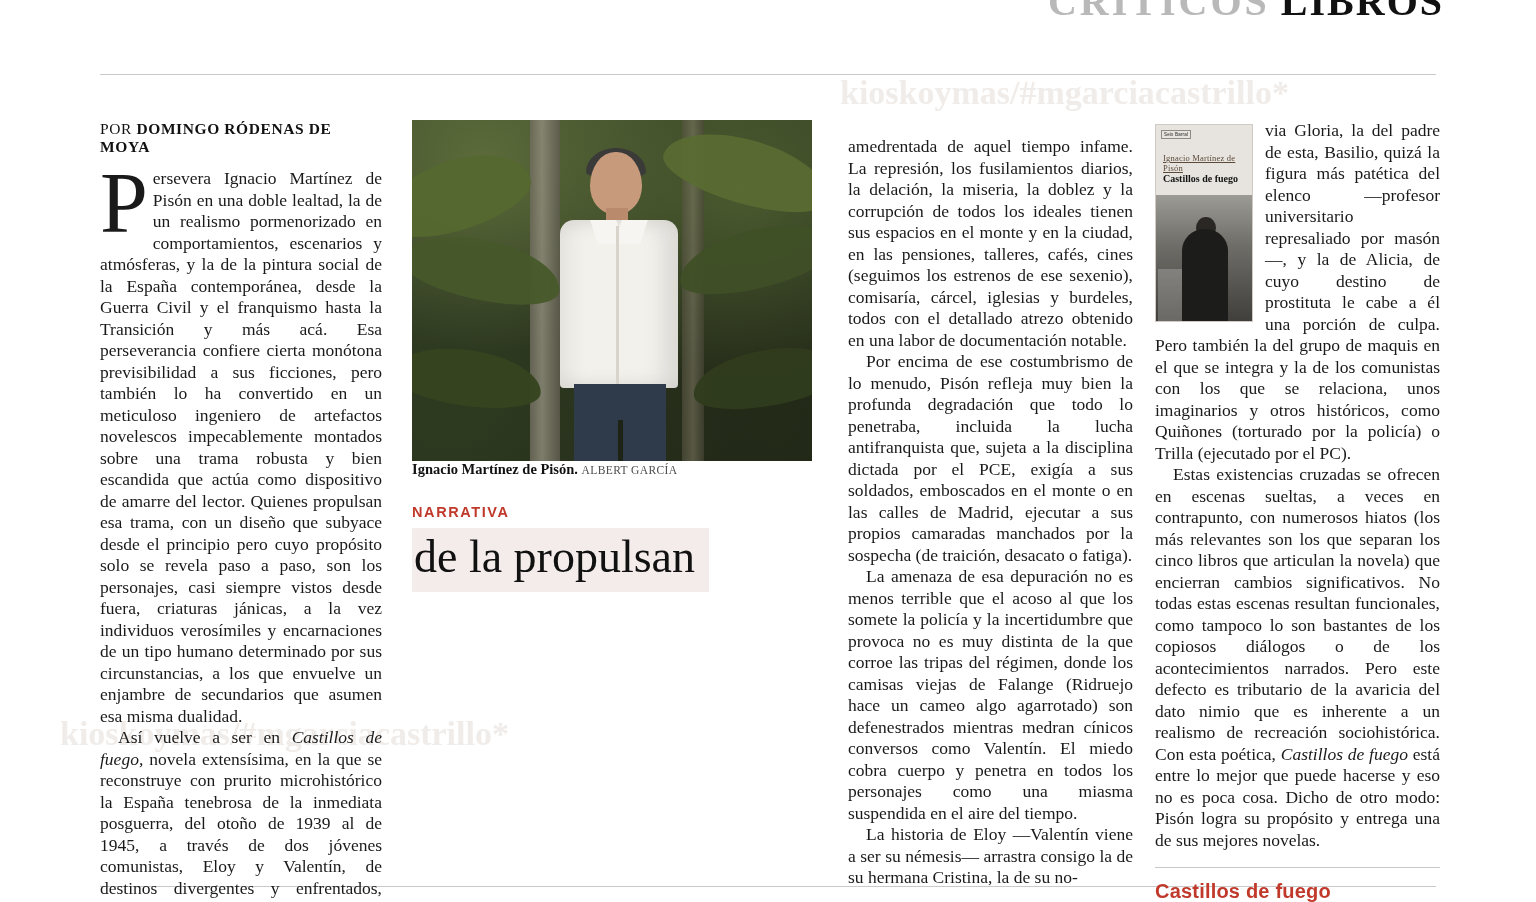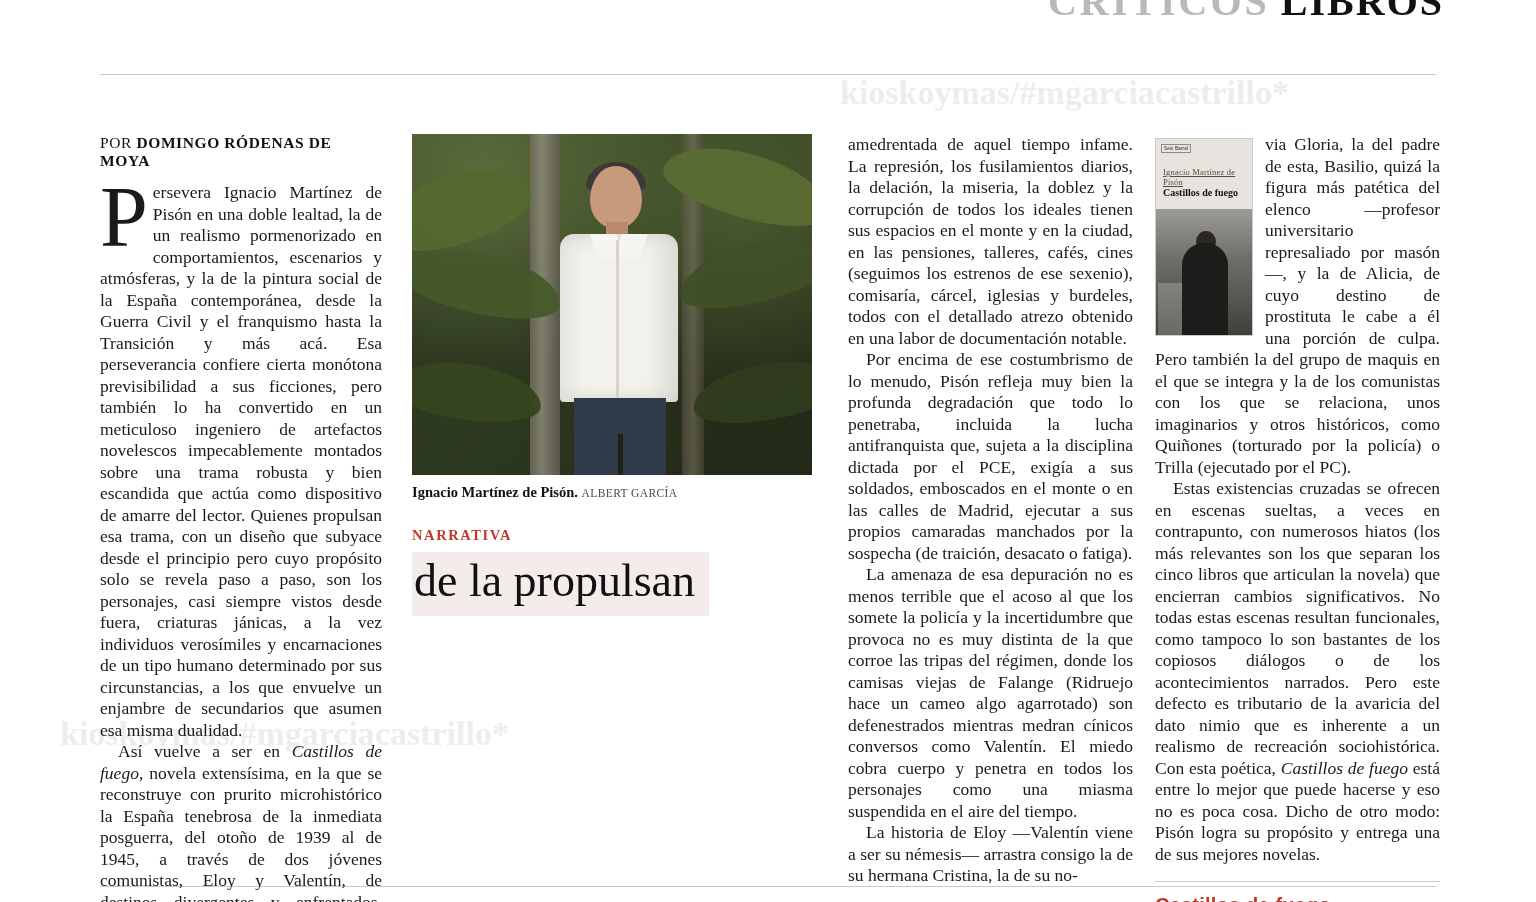--- a/index.html
+++ b/index.html
@@ -65,33 +65,33 @@
   .wm-2 {
     top: 715px;
     left: 60px;
     font-size: 34px;
   }
 
   
   .page {
     position: absolute;
     left: 100px;
-    top: 134px;
+    top: 120px;
     width: 1340px;
     height: 760px;
     z-index: 1;
   }
 
   .col {
     position: absolute;
     top: 0;
   }
   .col-1 { left: 0px;    width: 282px; }
   .col-2 { left: 312px;  width: 400px; }
-  .col-3 { left: 748px;  width: 285px; }
+  .col-3 { left: 748px;  width: 285px; margin-top: 16px; }
   .col-4 { left: 1055px; width: 285px; }
 
   .byline {
     font-family: "Liberation Serif", serif;
     font-size: 15.5px;
     letter-spacing: 0.6px;
     margin-bottom: 12px;
     color: #111;
   }
   .byline .por { font-weight: normal; }
@@ -238,34 +238,33 @@
     position: absolute;
     left: 74px;
     top: 268px;
     width: 5px;
     height: 41px;
     background: #1d2415;
   }
 
   .photo-caption {
     font-size: 14.5px;
-    margin-top: 9px;
     color: #111;
   }
   .photo-caption .cap-strong { font-weight: bold; }
   .photo-caption .cap-credit {
     font-size: 11.5px;
     letter-spacing: 0.4px;
     color: #4b4b4b;
   }
 
   .kicker {
     margin-top: 26px;
     color: #c0392b;
-    font-family: Liberation Serif, serif;
+    font-family: Liberation Sans, sans-serif;
     font-weight: bold;
     font-size: 14.5px;
     letter-spacing: 1.6px;
   }
   .headline {
     margin-top: 8px;
     background: #f3eceb;
     display: inline-block;
     padding: 4px 14px 10px 2px;
     font-family: "Liberation Serif", serif;

